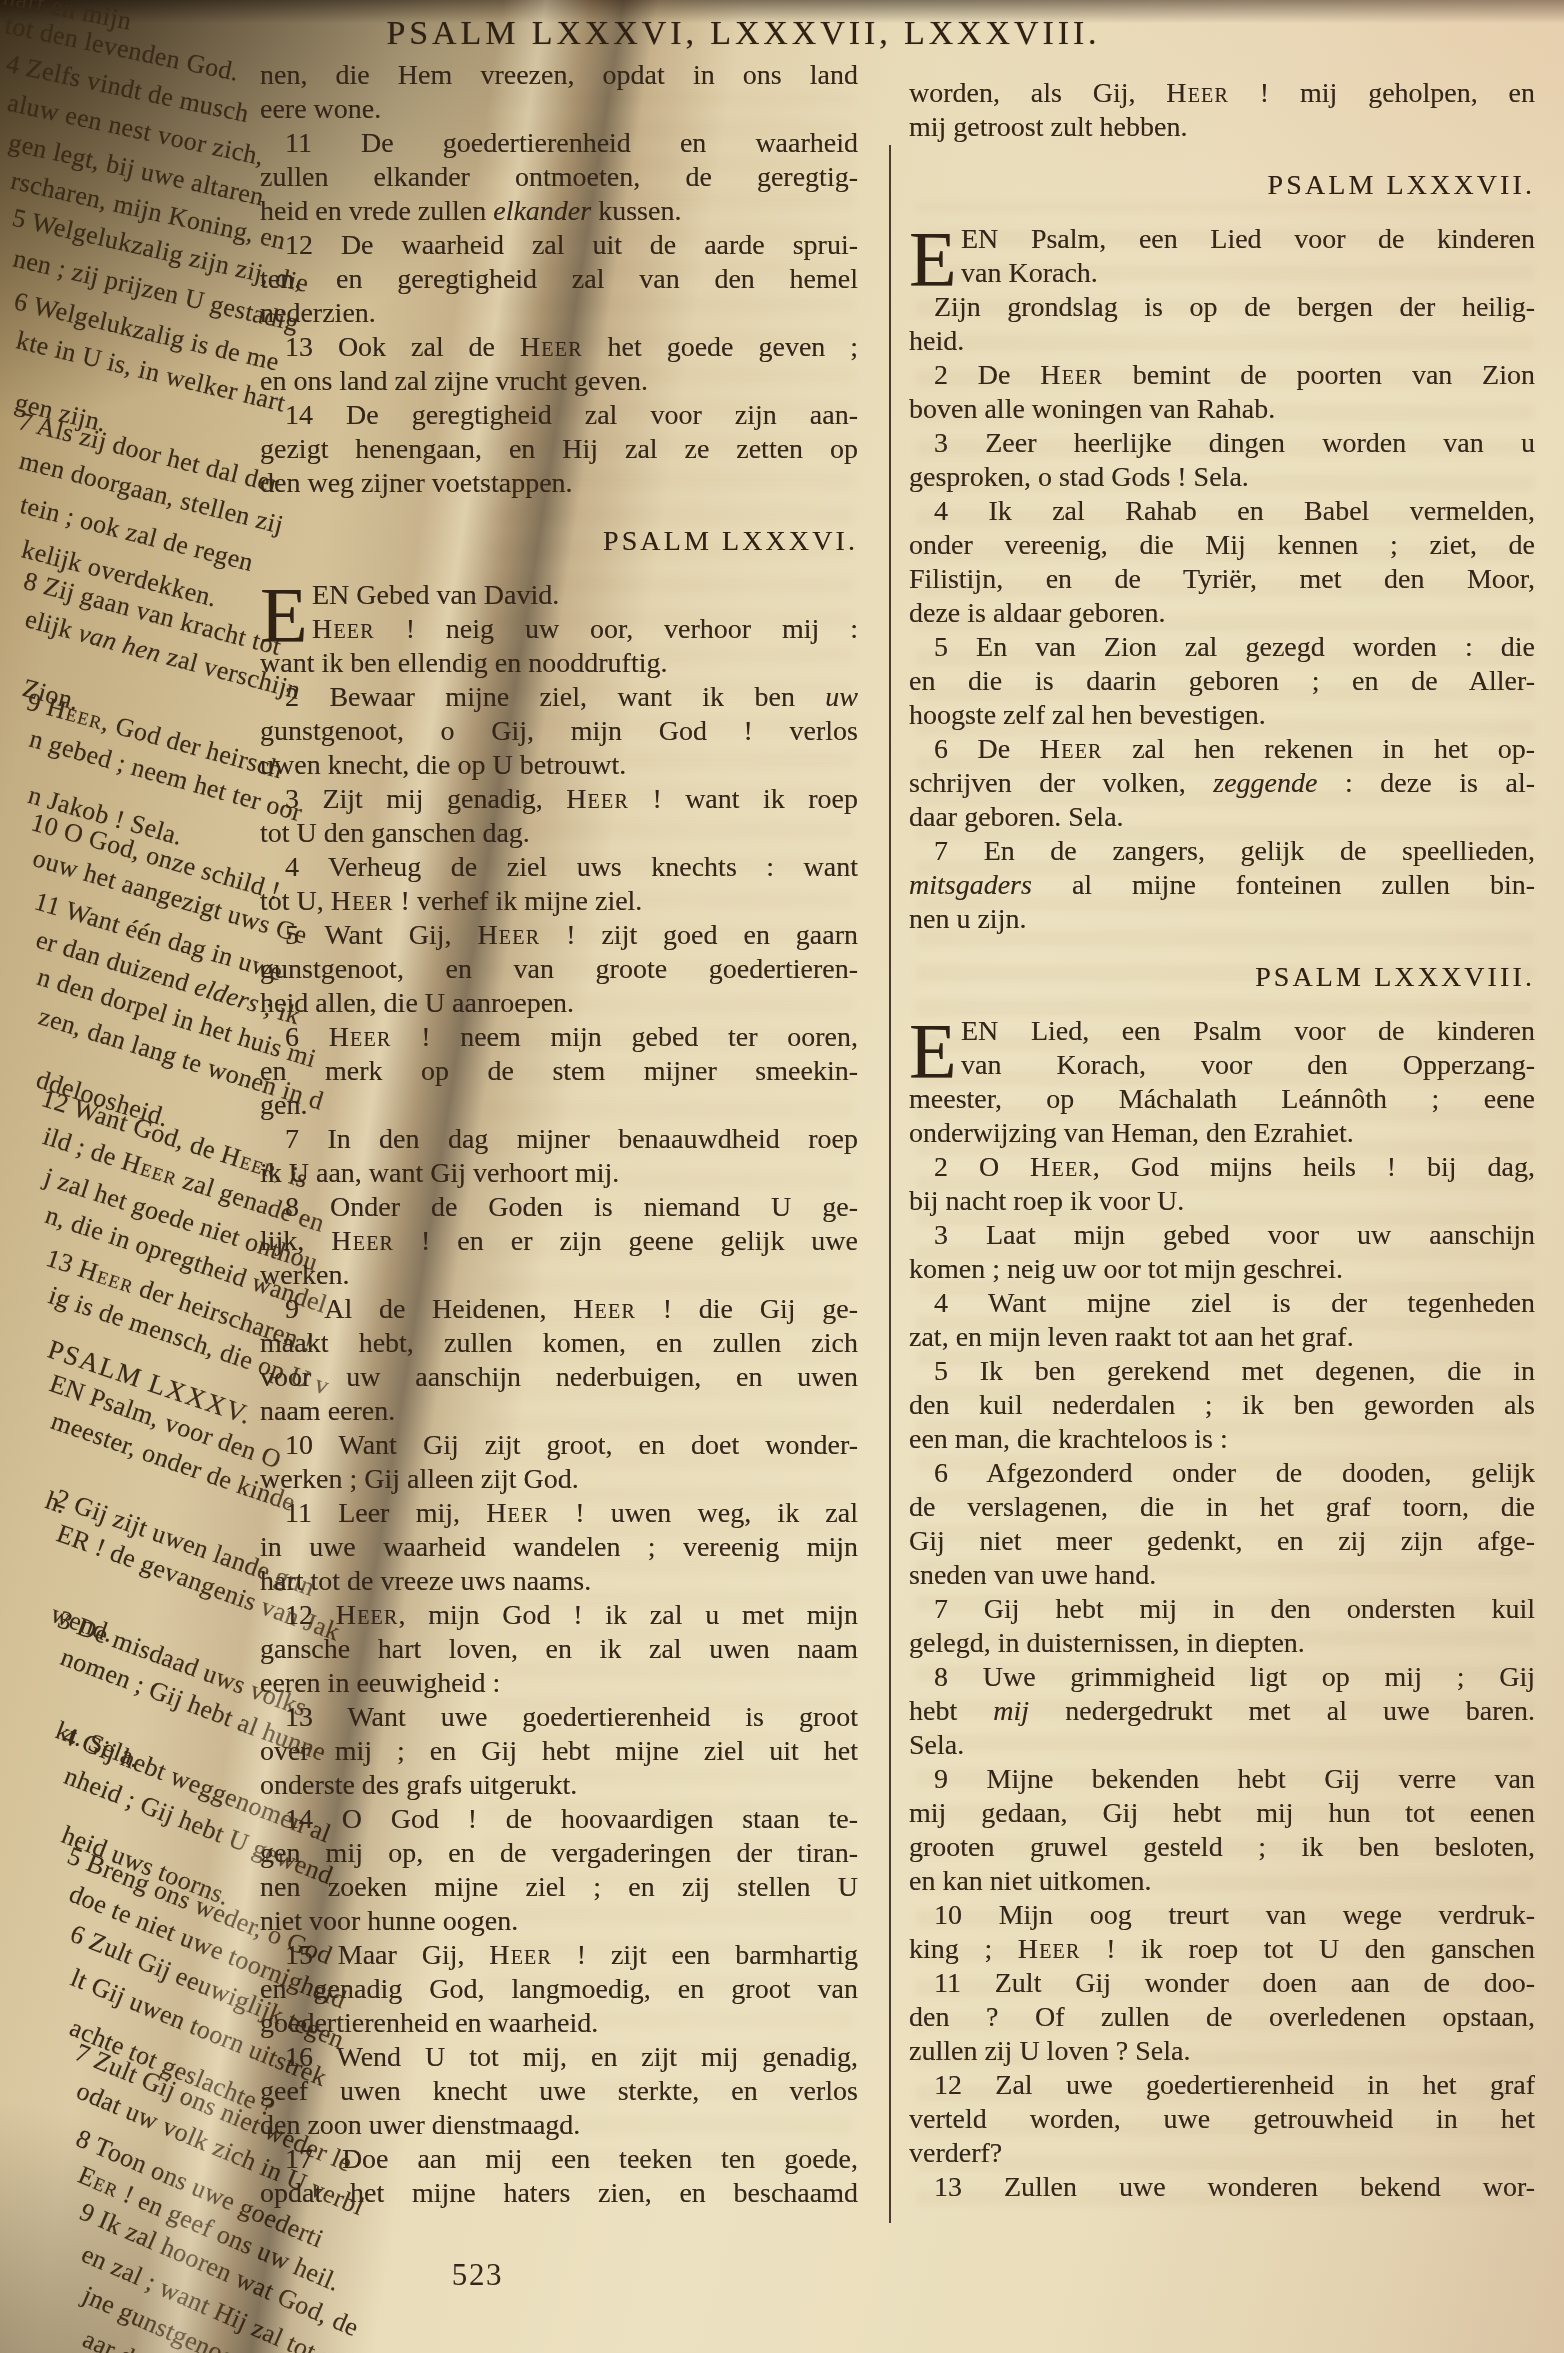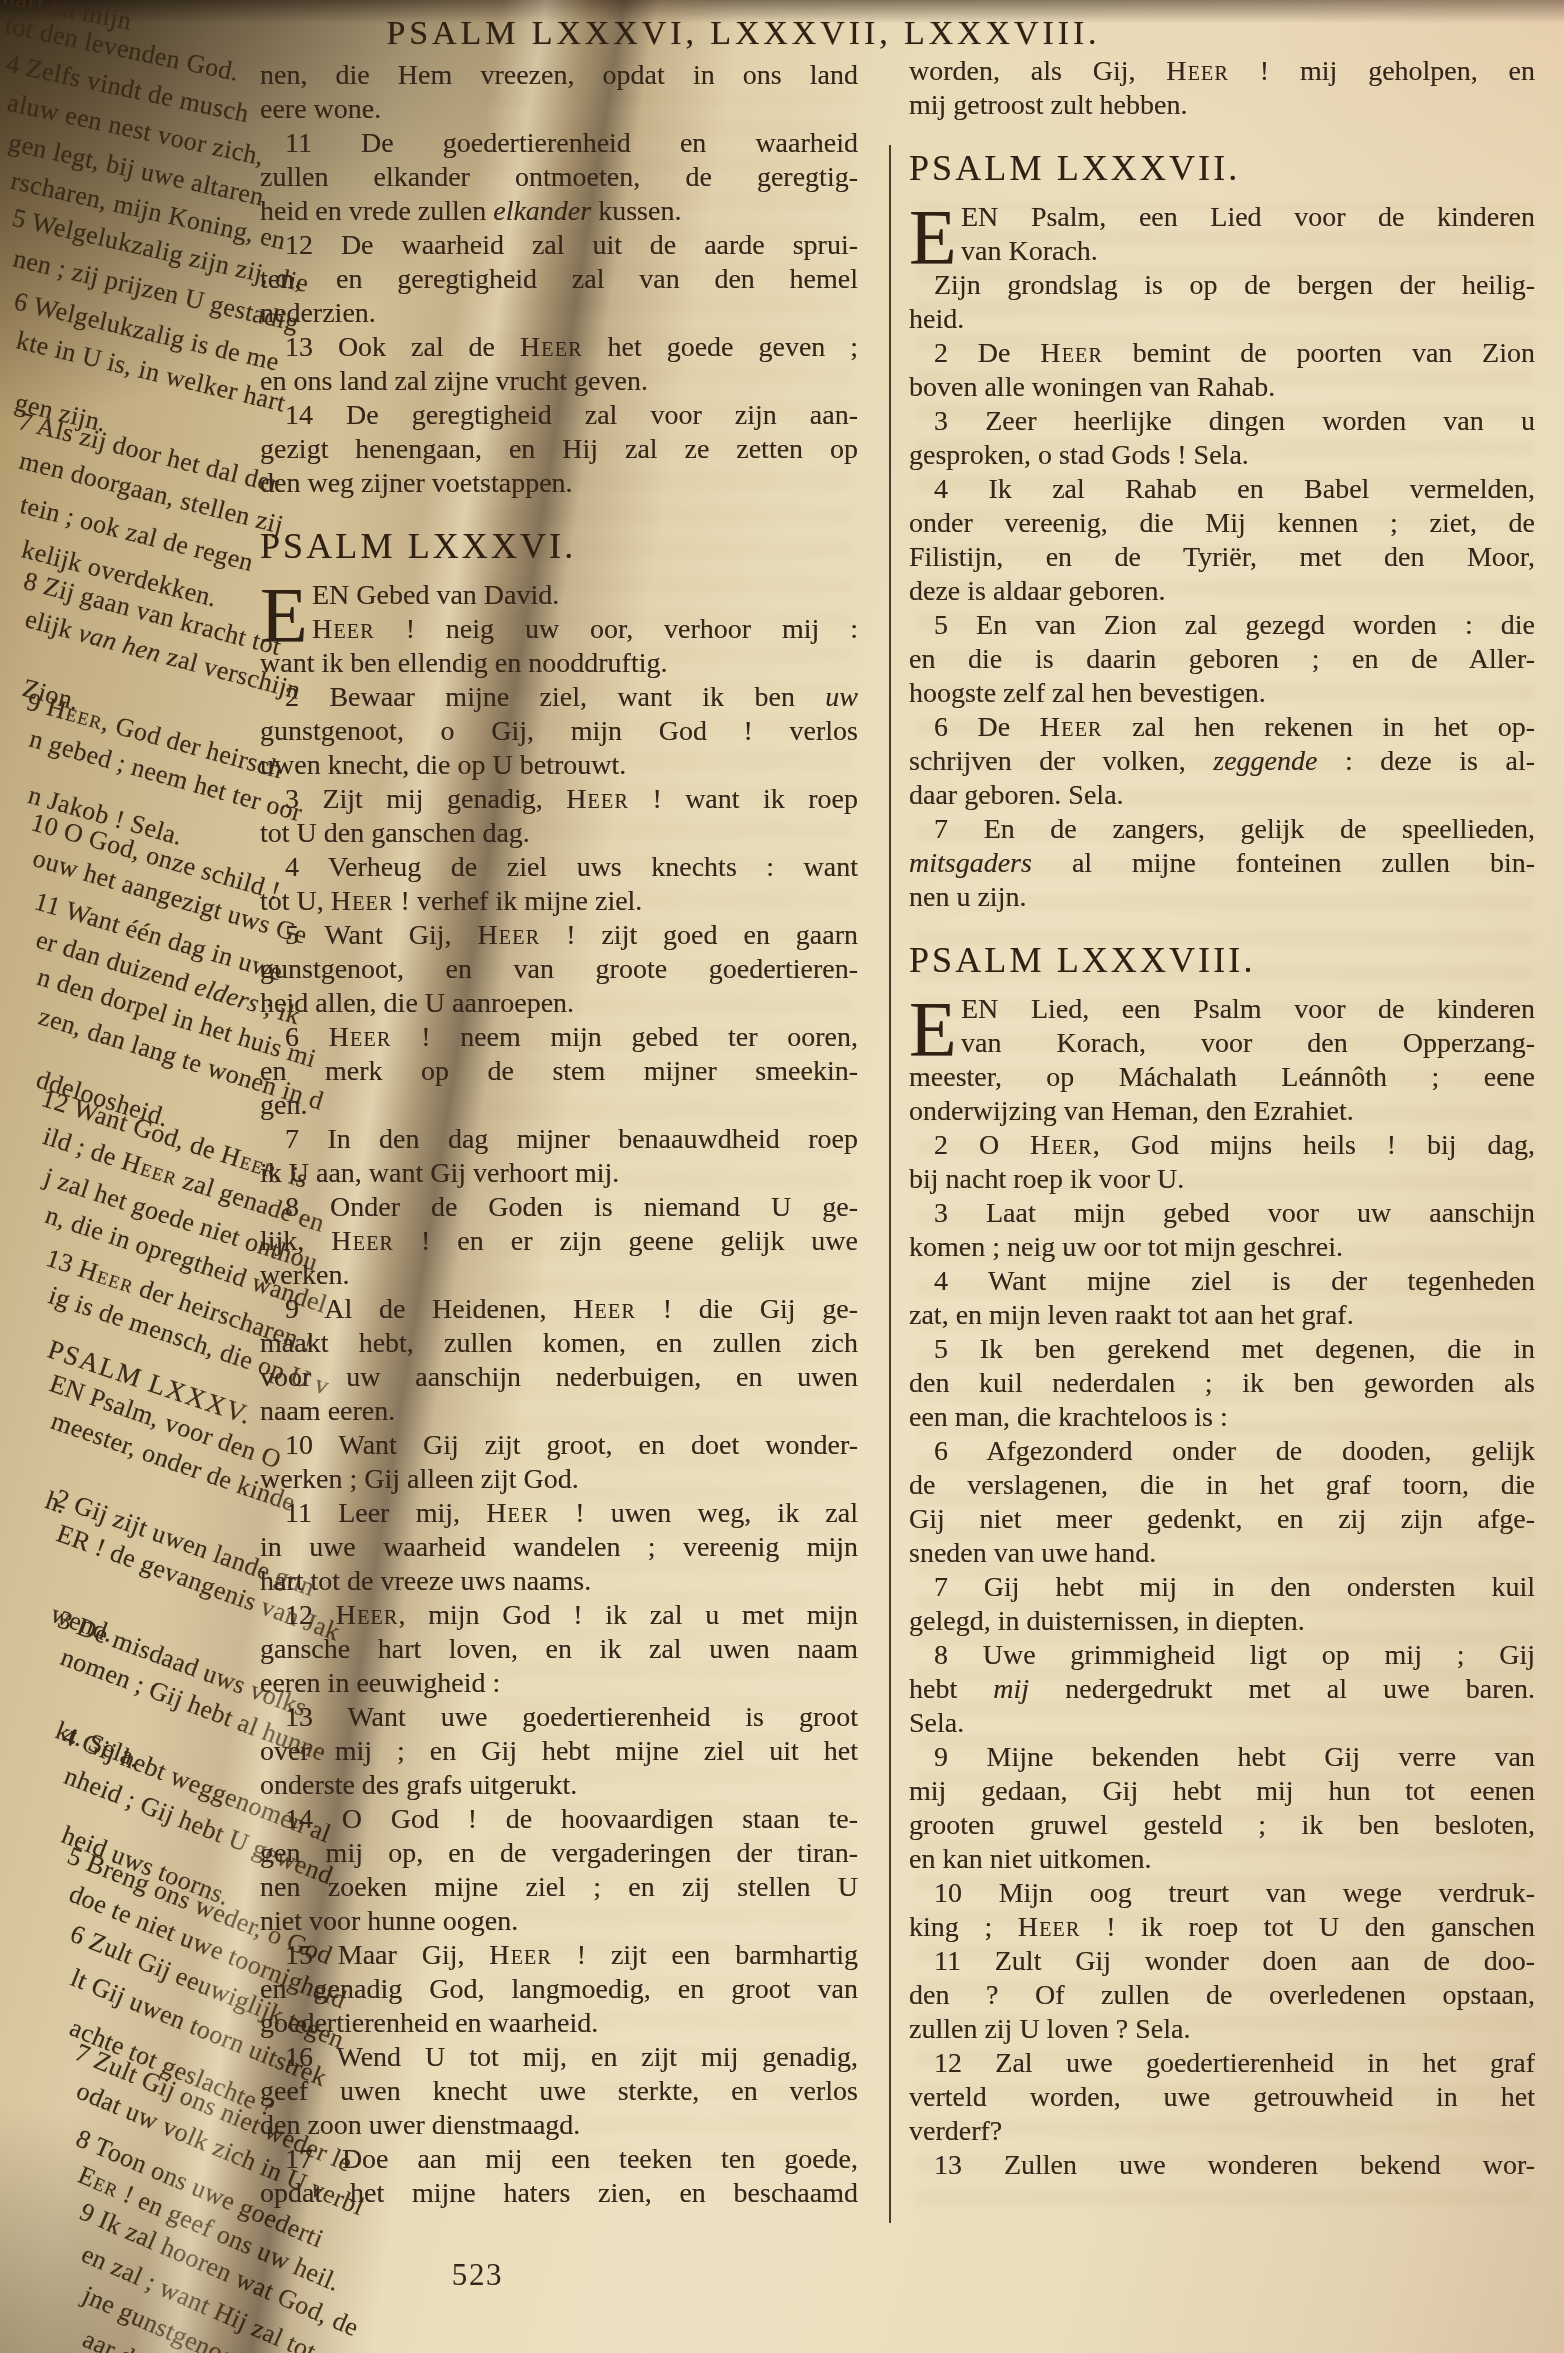--- a/index.html
+++ b/index.html
@@ -44,29 +44,29 @@
   }
   .ghost-right{left:916px;top:203px;width:618px;height:2003px;}
   .ghost-left{left:485px;top:94px;width:368px;height:2074px;opacity:.35;}
   .page-header{
     position:absolute;left:219px;top:14px;width:1049px;z-index:4;
     text-align:center;font-size:34px;letter-spacing:3.9px;color:#2f2113;
     text-shadow:0 0 0.8px rgba(47,33,19,.5);
   }
   .col{position:absolute;z-index:4;color:#35261a;font-size:28px;text-shadow:0 0 0.5px rgba(53,38,26,.45);}
   .col-left{left:260px;top:59px;width:598px;}
-  .col-right{left:909px;top:55px;width:626px;}
+  .col-right{left:909px;top:77px;width:626px;}
   .line{height:34px;overflow:hidden;text-align:left;}
   .line.just{text-align:justify;}
   .line.just::after{content:"";display:inline-block;width:100%;height:0;}
   .line.ind{text-indent:25px;}
   .sc{font-variant:small-caps;letter-spacing:1.2px;}
   .psalm-header{
     height:78px;padding-top:23.5px;box-sizing:border-box;
-    text-align:left;font-size:36px;letter-spacing:3.1px;color:#2f2113;
+    text-align:right;font-size:28px;letter-spacing:3.1px;color:#2f2113;
   }
   .dropblock{position:relative;}
   .dropcap{
     position:absolute;left:0;top:3.1px;width:49px;
     font-size:78px;line-height:66px;color:#2f2113;
   }
   .dropblock .line{padding-left:52px;}
   .divider{
     position:absolute;left:889px;top:145px;width:2.3px;height:2078px;z-index:4;
     background:#33241a;opacity:.88;

